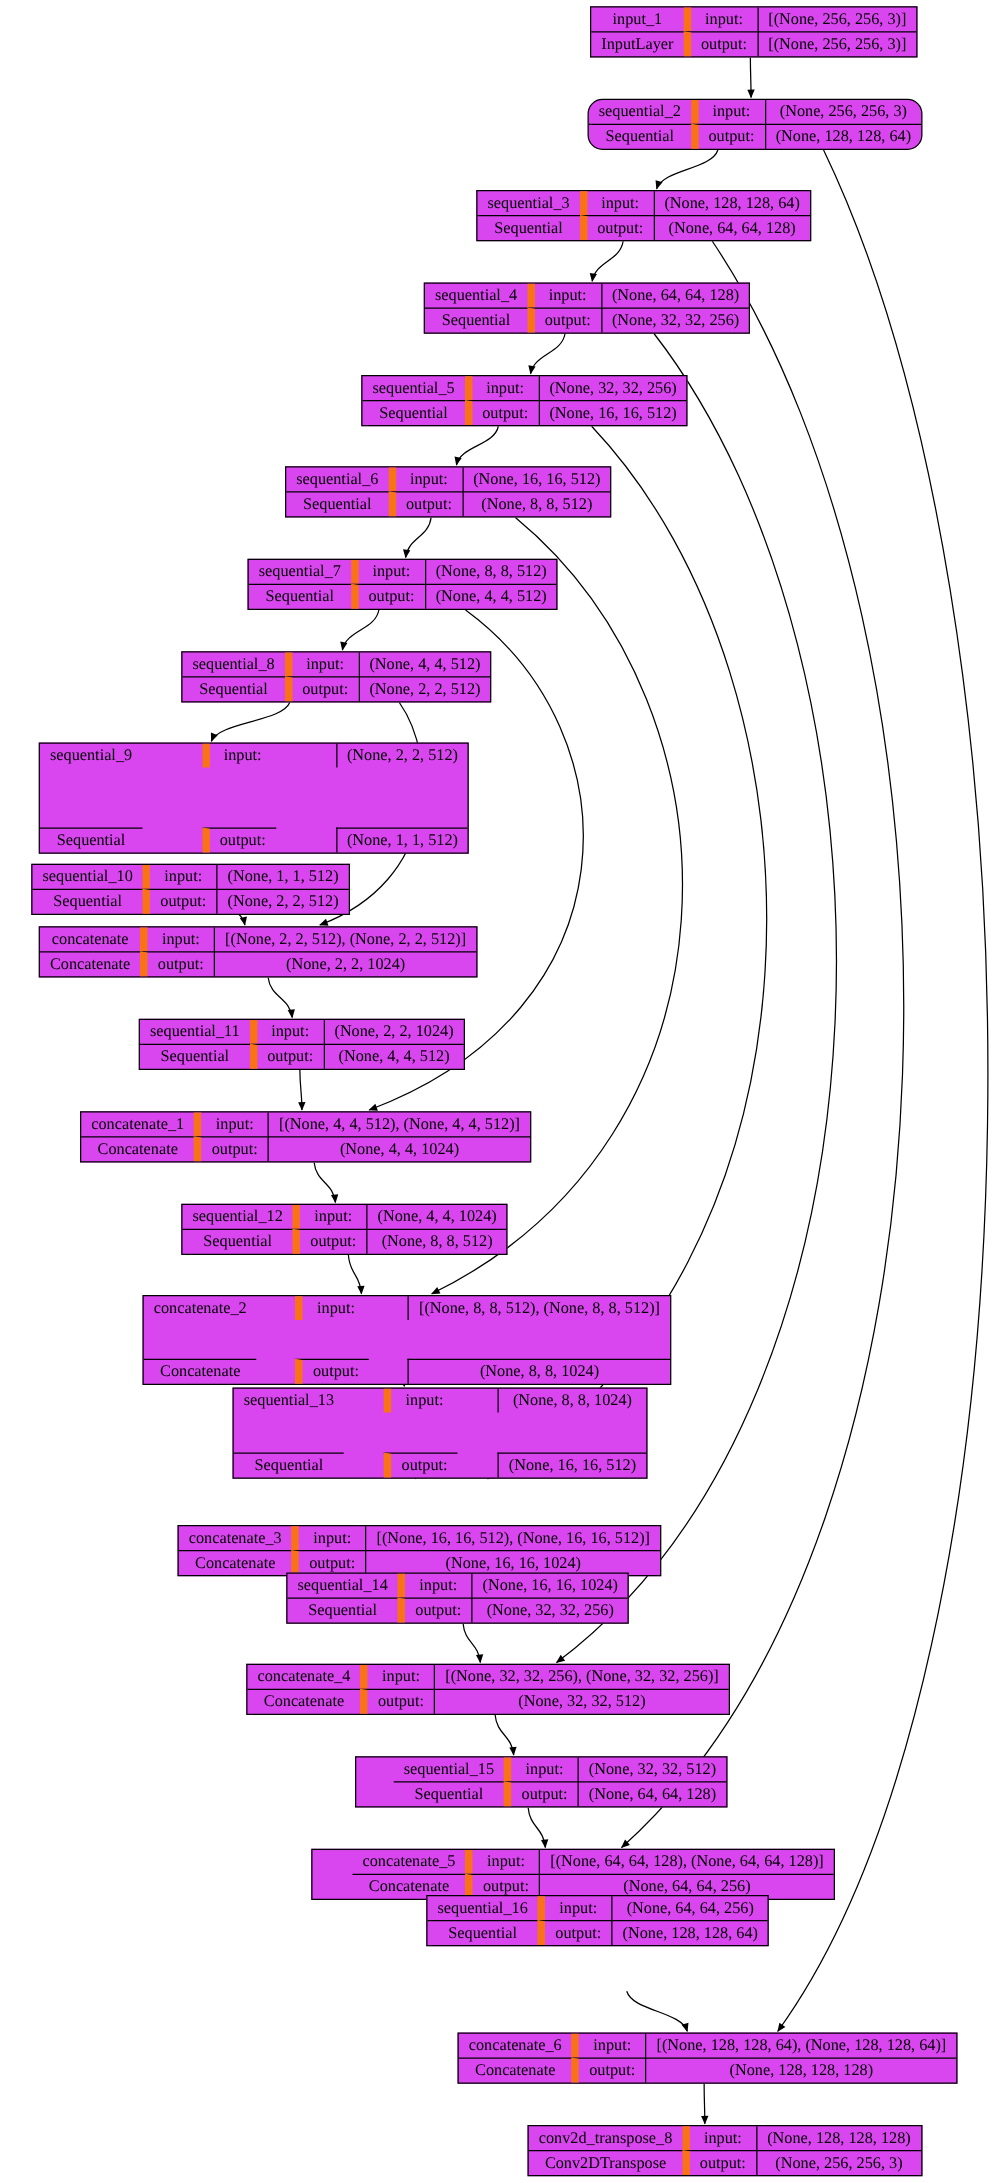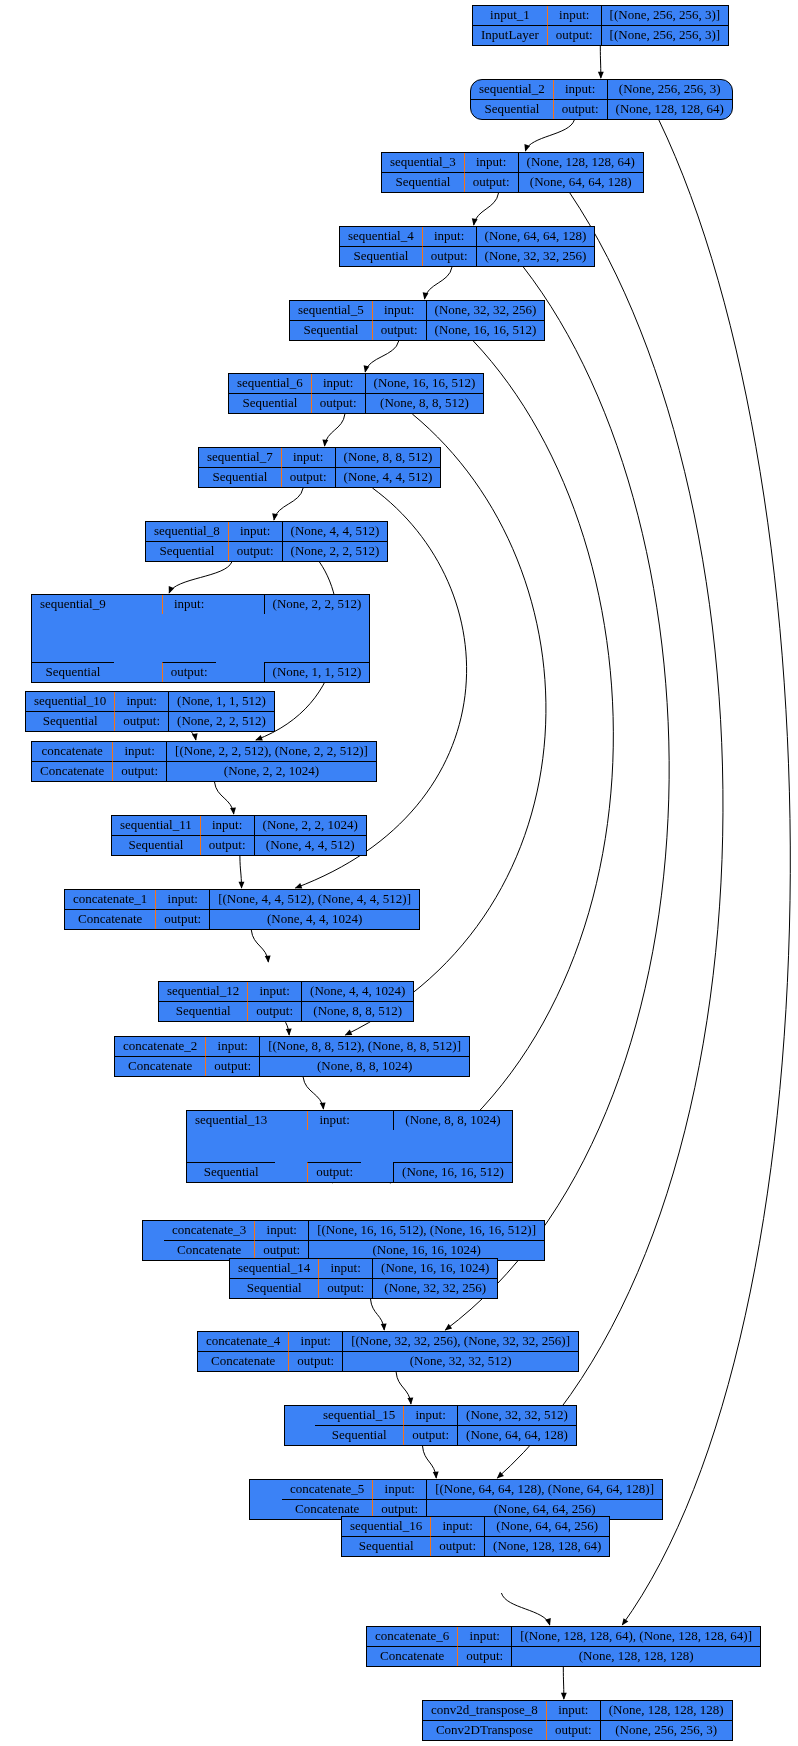--- a/index.html
+++ b/index.html
@@ -11,31 +11,31 @@
     color:#000000;
     overflow:hidden;
   }
   #edges{position:absolute;left:0;top:0;width:798px;height:1746px;z-index:1;}
   #edges path.edge{fill:none;stroke:#000000;stroke-width:1;}
   #nodes{position:absolute;left:0;top:0;z-index:2;}
   .node{
     position:absolute;
     display:grid;
     grid-template-columns:auto auto auto;
-    background:#3b82f6;
+    background:#d946ef;
     border:1px solid #000000;
     font-size:13px;
     line-height:1.3;
     white-space:nowrap;
   }
   .cell{padding:1px 8px;text-align:center;}
   .r1{grid-row:1;}
   .r2{grid-row:2;border-top:1px solid #000000;}
   .c1{grid-column:1;}
-  .c2{grid-column:2;border-left:1px solid #f97316;}
+  .c2{grid-column:2;border-left:6px solid #f97316;}
   .c3{grid-column:3;border-left:1px solid #000000;}
 </style>
 </head>
 <body>
 
 <div class="canvas">
   <svg id="edges" xmlns="http://www.w3.org/2000/svg">
     <defs>
       <marker id="arrowhead" viewBox="0 0 10 10" refX="9" refY="5" markerWidth="9.5" markerHeight="7" orient="auto">
         <path d="M0,0.8 L10,5 L0,9.2 z" fill="#000000"></path>
@@ -170,45 +170,45 @@
     <div class="cell r2 c3">(None, 4, 4, 512)</div>
   </div>
       <div class="node" style="top: 889px; left: 64px;">
     <div class="cell r1 c1">concatenate_1</div>
     <div class="cell r2 c1">Concatenate</div>
     <div class="cell r1 c2">input:</div>
     <div class="cell r2 c2">output:</div>
     <div class="cell r1 c3">[(None, 4, 4, 512), (None, 4, 4, 512)]</div>
     <div class="cell r2 c3">(None, 4, 4, 1024)</div>
   </div>
-      <div class="node" style="top: 963px; left: 158px; margin-top: 18px;">
+      <div class="node" style="top: 963px; left: 145px;">
     <div class="cell r1 c1">sequential_12</div>
     <div class="cell r2 c1">Sequential</div>
     <div class="cell r1 c2">input:</div>
     <div class="cell r2 c2">output:</div>
     <div class="cell r1 c3">(None, 4, 4, 1024)</div>
     <div class="cell r2 c3">(None, 8, 8, 512)</div>
   </div>
-      <div class="node" style="top: 1036px; left: 114px;">
+      <div class="node" style="top: 1036px; left: 114px; gap: 31px;">
     <div class="cell r1 c1">concatenate_2</div>
     <div class="cell r2 c1">Concatenate</div>
     <div class="cell r1 c2">input:</div>
     <div class="cell r2 c2">output:</div>
     <div class="cell r1 c3">[(None, 8, 8, 512), (None, 8, 8, 512)]</div>
     <div class="cell r2 c3">(None, 8, 8, 1024)</div>
   </div>
       <div class="node" style="top: 1110px; left: 186px; gap: 32px;">
     <div class="cell r1 c1">sequential_13</div>
     <div class="cell r2 c1">Sequential</div>
     <div class="cell r1 c2">input:</div>
     <div class="cell r2 c2">output:</div>
     <div class="cell r1 c3">(None, 8, 8, 1024)</div>
     <div class="cell r2 c3">(None, 16, 16, 512)</div>
   </div>
-      <div class="node" style="top: 1220px; left: 142px; padding-left: 21px;">
+      <div class="node" style="top: 1220px; left: 142px;">
     <div class="cell r1 c1">concatenate_3</div>
     <div class="cell r2 c1">Concatenate</div>
     <div class="cell r1 c2">input:</div>
     <div class="cell r2 c2">output:</div>
     <div class="cell r1 c3">[(None, 16, 16, 512), (None, 16, 16, 512)]</div>
     <div class="cell r2 c3">(None, 16, 16, 1024)</div>
   </div>
       <div class="node" style="top: 1258px; left: 229px;">
     <div class="cell r1 c1">sequential_14</div>
     <div class="cell r2 c1">Sequential</div>

